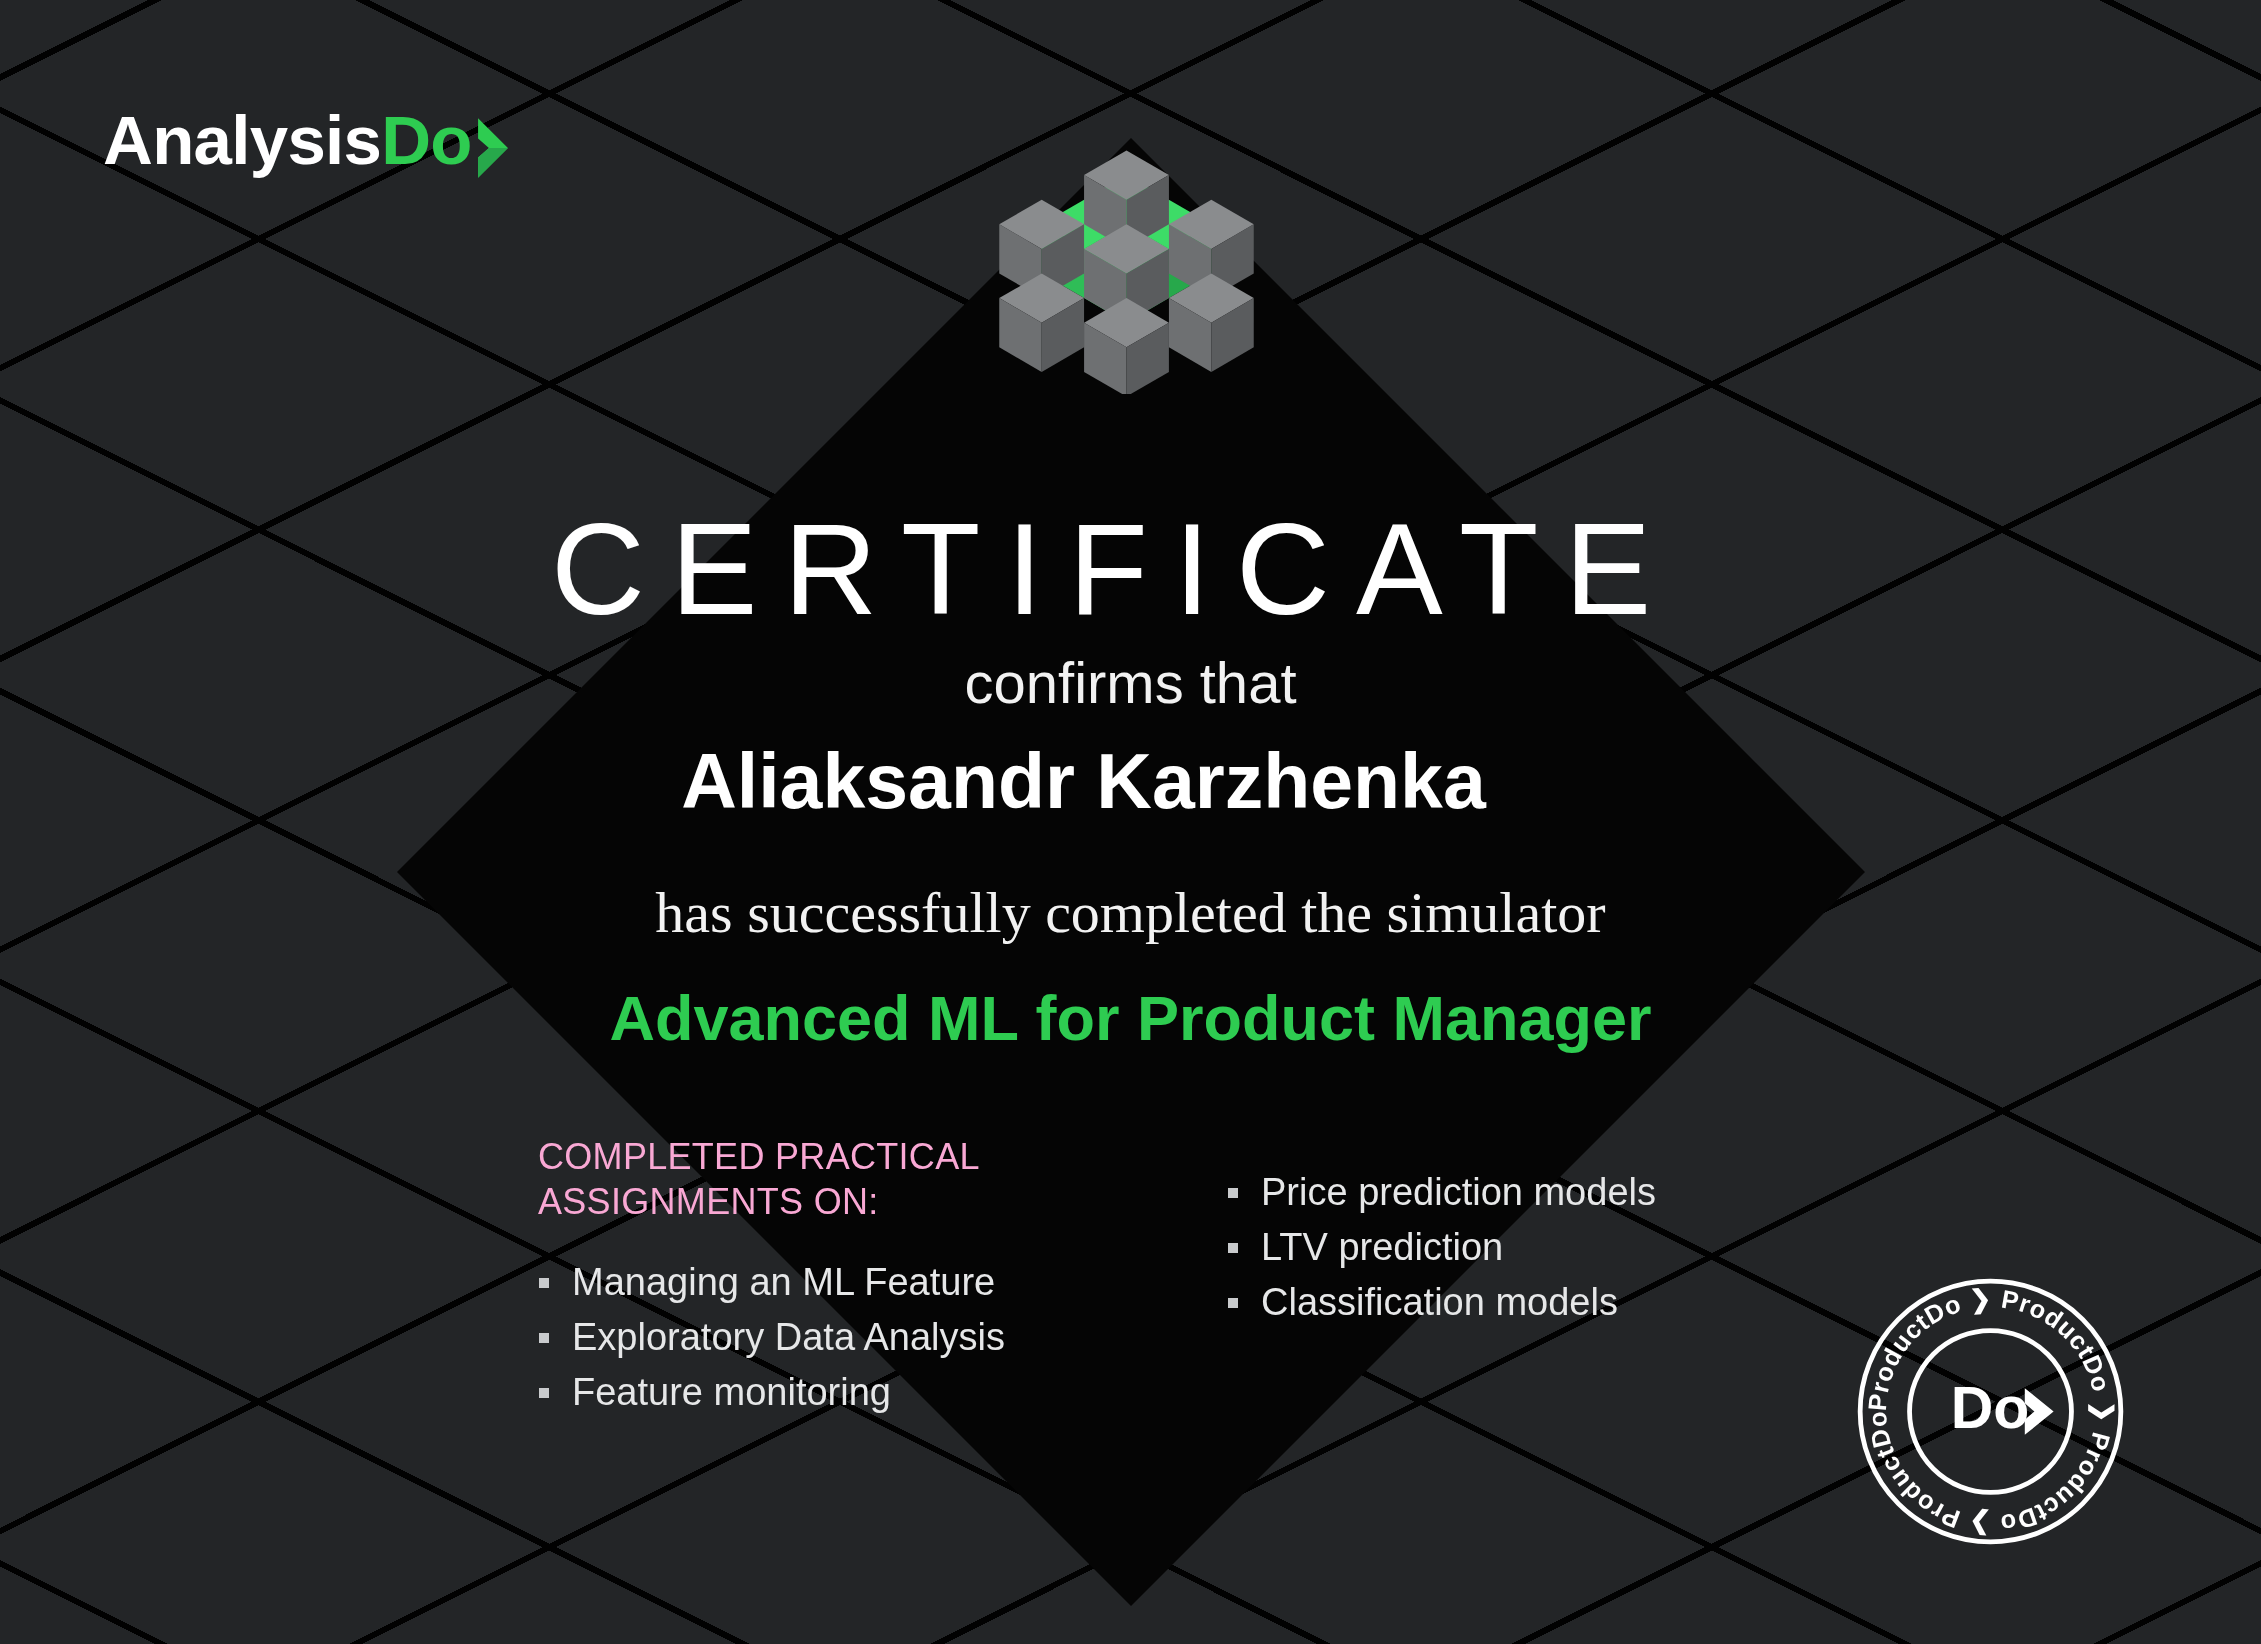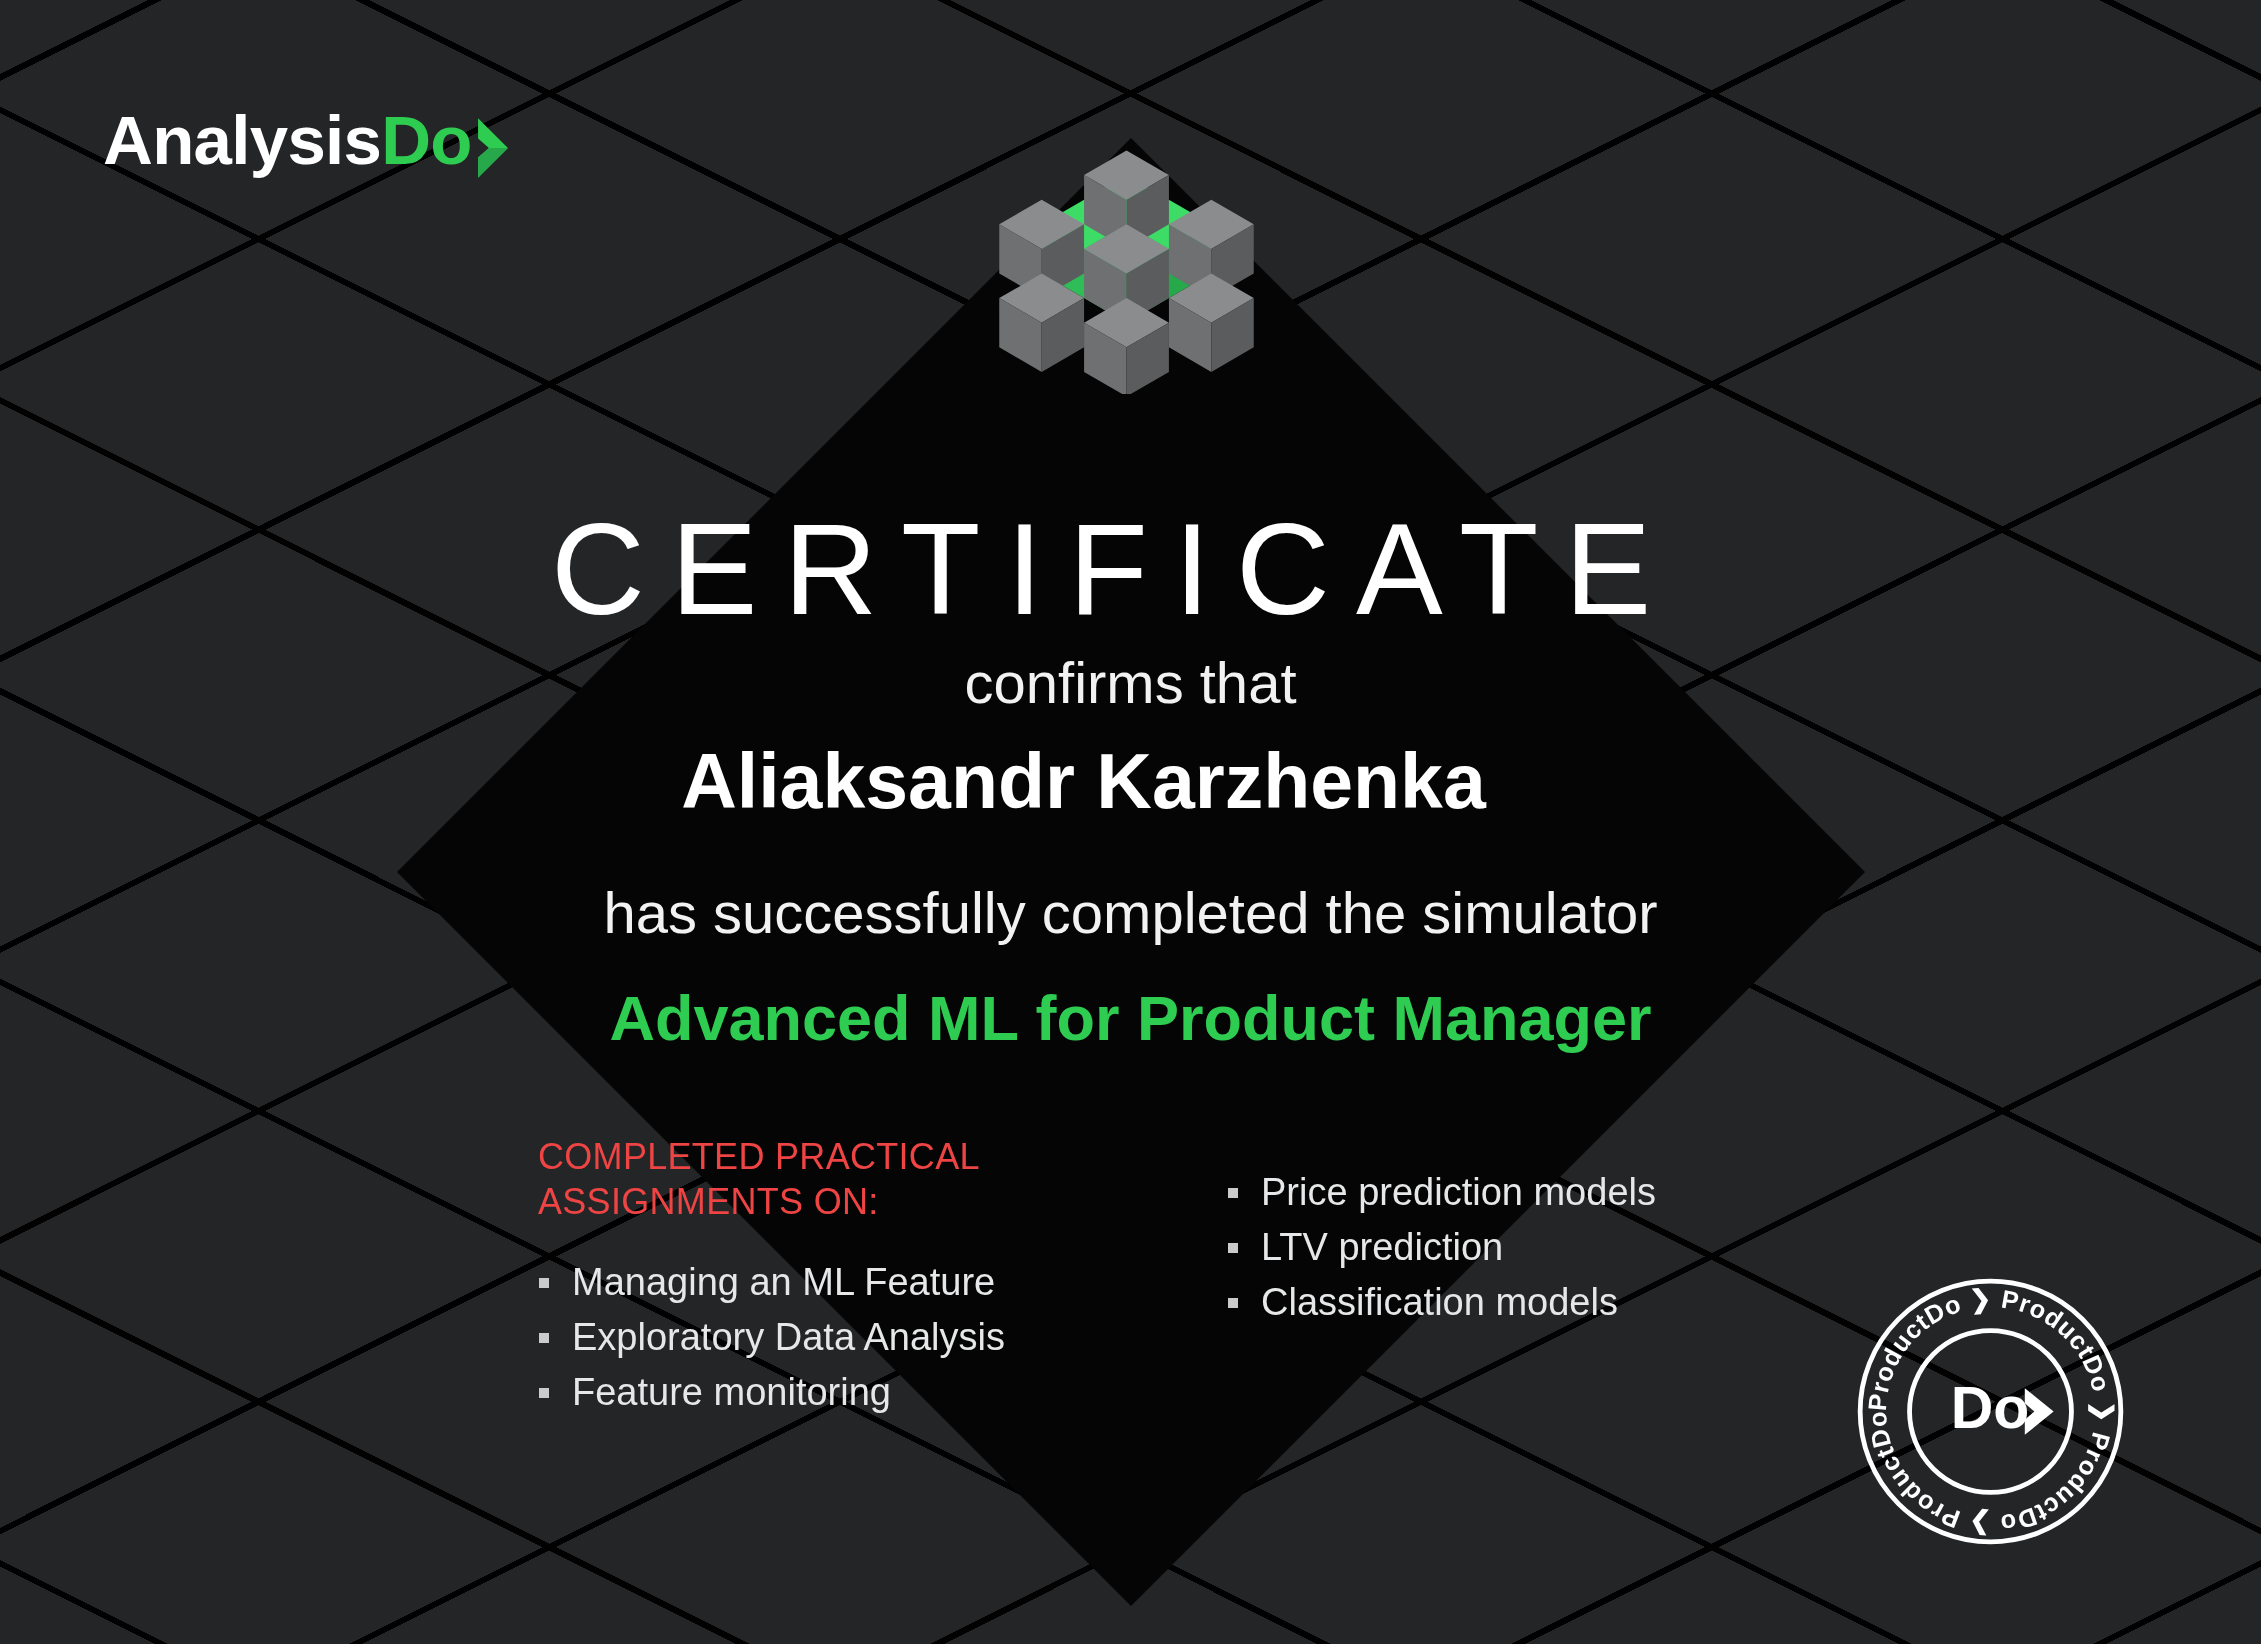--- a/index.html
+++ b/index.html
@@ -59,36 +59,36 @@
     font-size:58px;font-weight:400;color:#f2f2f2;line-height:1;
   }
 
   .name{
     position:absolute;top:743px;width:2167px;
     font-size:77px;font-weight:bold;color:#ffffff;line-height:1;
   }
 
   .simulator-line{
     position:absolute;top:884px;width:2261px;
-    font-size:58px;font-weight:400;color:#f2f2f2;line-height:1;
+    font-size:58px;font-weight:400;color:#f2f2f2;line-height:1;font-family:Liberation Serif, serif;
   }
 
   .course-title{
     position:absolute;top:987px;width:2261px;
     font-size:63px;font-weight:bold;color:#2ecc51;line-height:1;
   }
 
   
   .cols{position:absolute;top:1134px;left:538px;width:1370px;}
   .col{position:absolute;top:0;}
   .col-left{left:0;width:617px;}
   .col-right{left:689px;width:617px;}
 
   .col-head{
-    font-size:36px;font-weight:400;color:#ef4444;
+    font-size:36px;font-weight:400;color:#f9a8d4;
     line-height:1.25;letter-spacing:0.3px;text-align:left;
     white-space:pre-line;
   }
 
   .col-list{list-style:none;margin:0;padding:0;text-align:left;margin-top:36px;}
   .col-list li{
     position:relative;padding-left:34px;
     font-size:38px;color:#e6e7e8;line-height:1.18;margin-bottom:10.3px;
     white-space:nowrap;
   }

